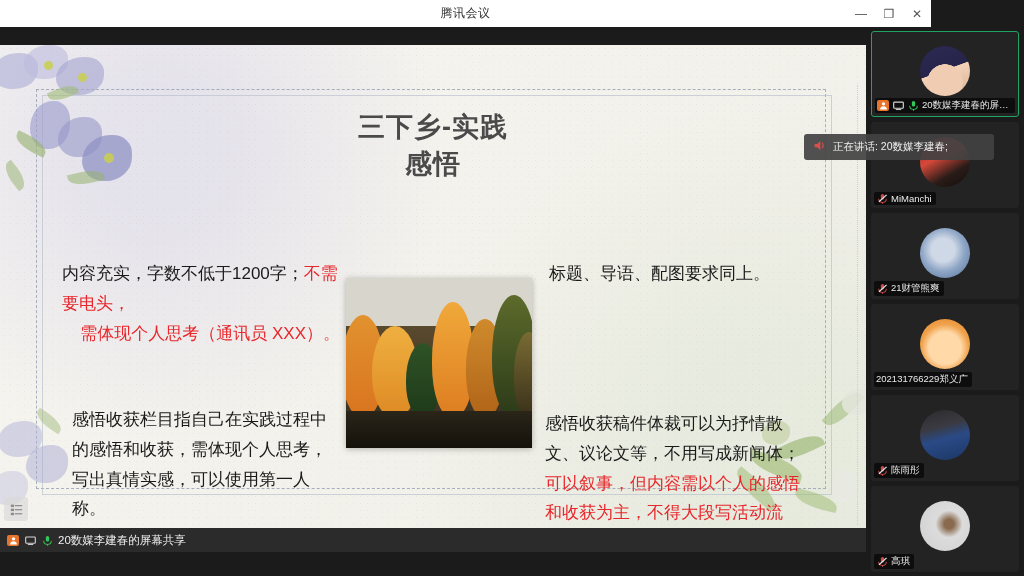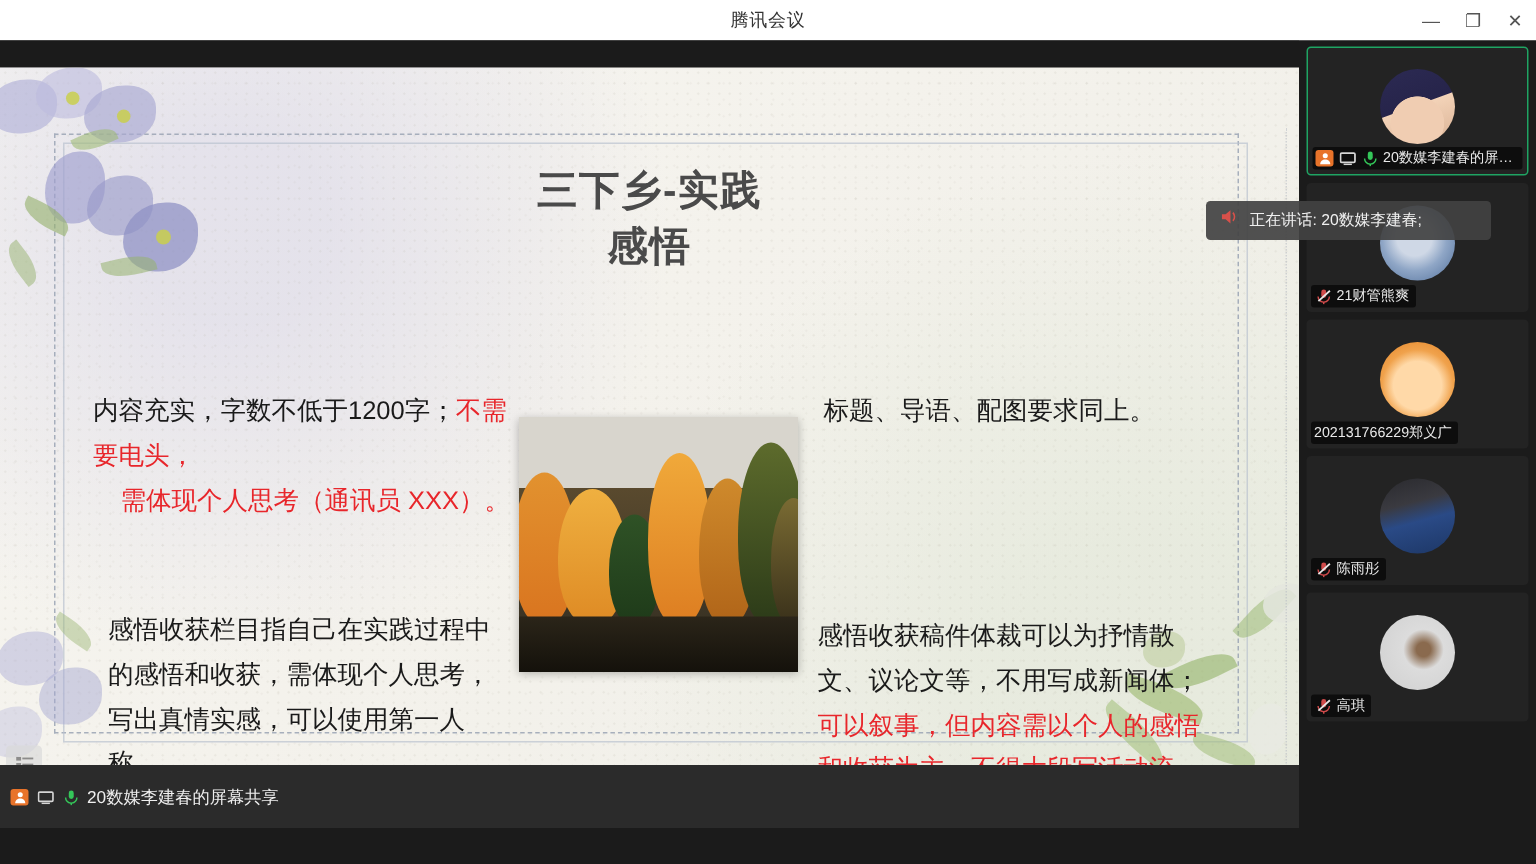--- a/index.html
+++ b/index.html
@@ -6,21 +6,21 @@
   html, body {
     width: 1024px; height: 576px;
     overflow: hidden;
     font-family: "Liberation Sans", "DejaVu Sans", sans-serif;
     background: #000;
   }
   #app { position: relative; width: 1024px; height: 576px; background: #1b1b1b; }
 
   
   .titlebar {
-    position: absolute; left: 0; top: 0; width: 1024px; height: 27px;
+    position: absolute; left: 0; top: 0; width: 931px; height: 27px;
     background: #ffffff; display: flex; align-items: center; justify-content: center;
   }
   .titlebar .title { font-size: 12px; color: #333; letter-spacing: .5px; }
   .wincontrols { position: absolute; right: 0; top: 0; height: 27px; display: flex; }
   .wincontrols div {
     width: 28px; height: 27px; display: flex; align-items: center; justify-content: center;
     font-size: 12px; color: #555;
   }
 
   
@@ -147,21 +147,21 @@
   .speak-toast {
     position: absolute; right: 30px; top: 134px; width: 190px; height: 26px;
     background: rgba(66,66,66,.92); border-radius: 3px;
     display: flex; align-items: center; gap: 7px; padding: 0 9px; z-index: 20;
   }
   .speak-toast .sp-ic svg { width: 13px; height: 13px; fill: #d9504a; }
   .speak-toast .sp-tx { font-size: 10.5px; color: #f0f0f0; white-space: nowrap; }
 
   
   .sharebar {
-    position: absolute; left: 0; bottom: 0; width: 866px; height: 42px;
+    position: absolute; left: 0; bottom: 0; width: 866px; height: 24px;
     background: #2b2b2b; display: flex; align-items: center; gap: 5px; padding: 0 7px;
   }
   .sharebar .nm { font-size: 11.5px; color: #efefef; }
 </style>
 </head>
 <body>
 
 <div id="app">
 
   <div class="titlebar">
@@ -342,20 +342,33 @@
         <span class="badge mic-on">
           <svg viewBox="0 0 16 16">
               <rect x="5.6" y="1.4" width="4.8" height="8.2" rx="2.4"></rect>
               <path d="M3.2 8.2a4.8 4.8 0 0 0 9.6 0h1.4a6.2 6.2 0 0 1-5.5 6.1v1.5H7.3v-1.5A6.2 6.2 0 0 1 1.8 8.2z"></path>
             </svg>
         </span>
         <span class="nm">20数媒李建春的屏幕...</span>
       </div>
     </div>
 
+    <div class="tile">
+      <div class="avatar" style="background:linear-gradient(150deg,#8b1f1f 0%,#d6493a 38%,#2a1c18 70%,#120d0b 100%);"></div>
+      <div class="namebar">
+        <span class="badge mic-off">
+          <svg viewBox="0 0 16 16">
+              <rect x="5.6" y="1.4" width="4.8" height="8.2" rx="2.4"></rect>
+              <path d="M3.2 8.2a4.8 4.8 0 0 0 9.6 0h1.4a6.2 6.2 0 0 1-5.5 6.1v1.5H7.3v-1.5A6.2 6.2 0 0 1 1.8 8.2z"></path>
+              <rect x="1" y="7.2" width="15" height="1.7" transform="rotate(-42 8 8)" fill="#e8e8e8"></rect>
+            </svg>
+        </span>
+        <span class="nm">MiManchi</span>
+      </div>
+    </div>
 
     <div class="tile">
       <div class="avatar" style="background:radial-gradient(circle at 46% 44%, #cfd8e6 0 30%, #8fa6c6 55%, #4e6d98 100%);"></div>
       <div class="namebar">
         <span class="badge mic-off">
           <svg viewBox="0 0 16 16">
               <rect x="5.6" y="1.4" width="4.8" height="8.2" rx="2.4"></rect>
               <path d="M3.2 8.2a4.8 4.8 0 0 0 9.6 0h1.4a6.2 6.2 0 0 1-5.5 6.1v1.5H7.3v-1.5A6.2 6.2 0 0 1 1.8 8.2z"></path>
               <rect x="1" y="7.2" width="15" height="1.7" transform="rotate(-42 8 8)" fill="#e8e8e8"></rect>
             </svg>

